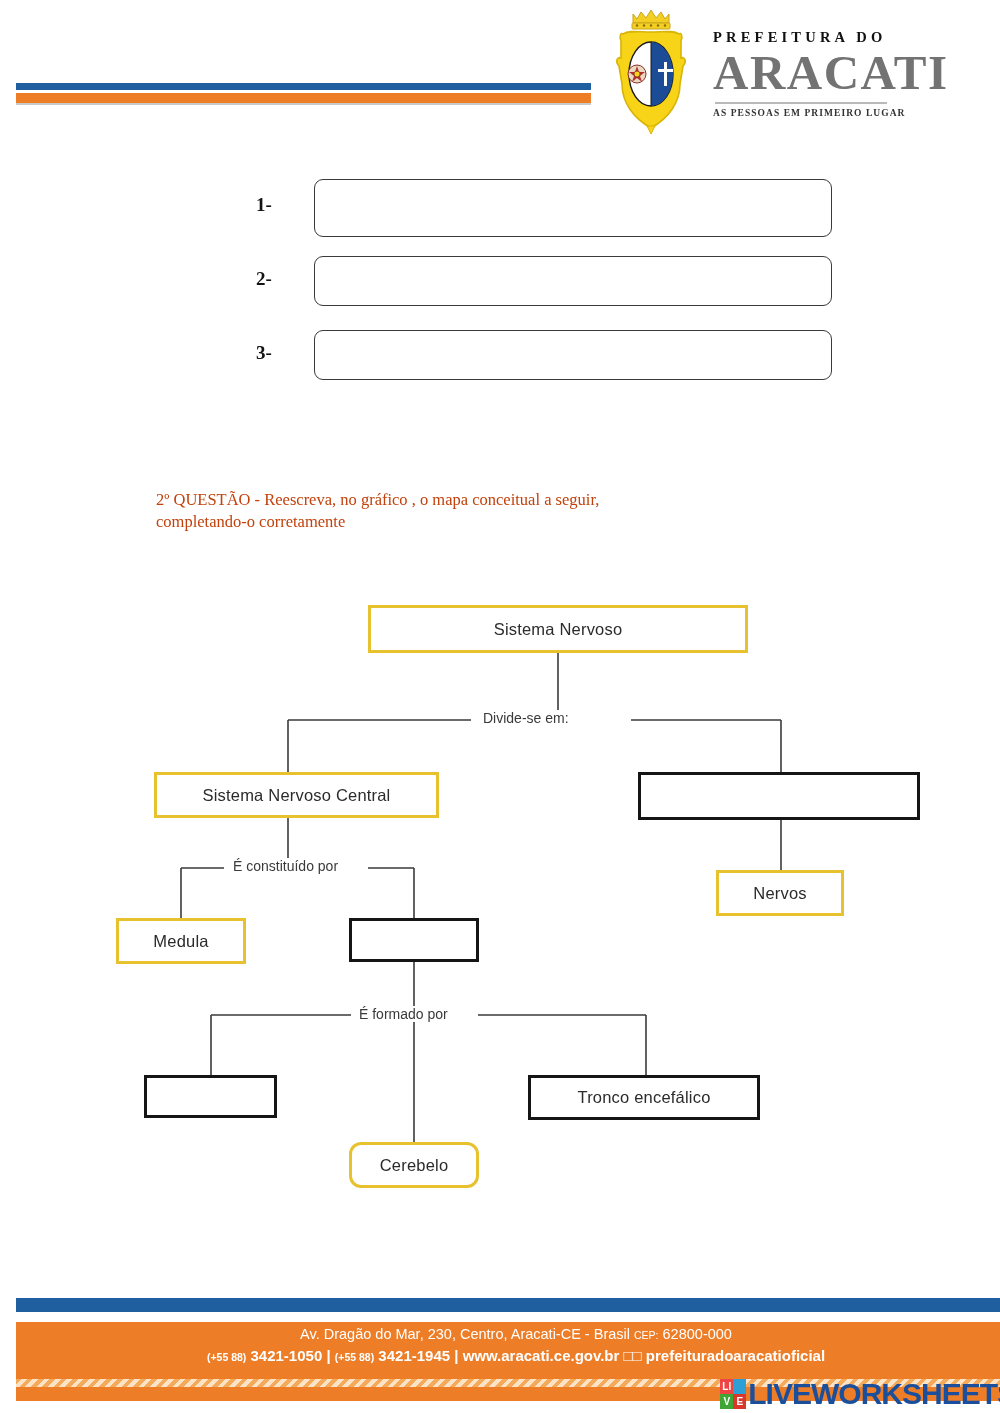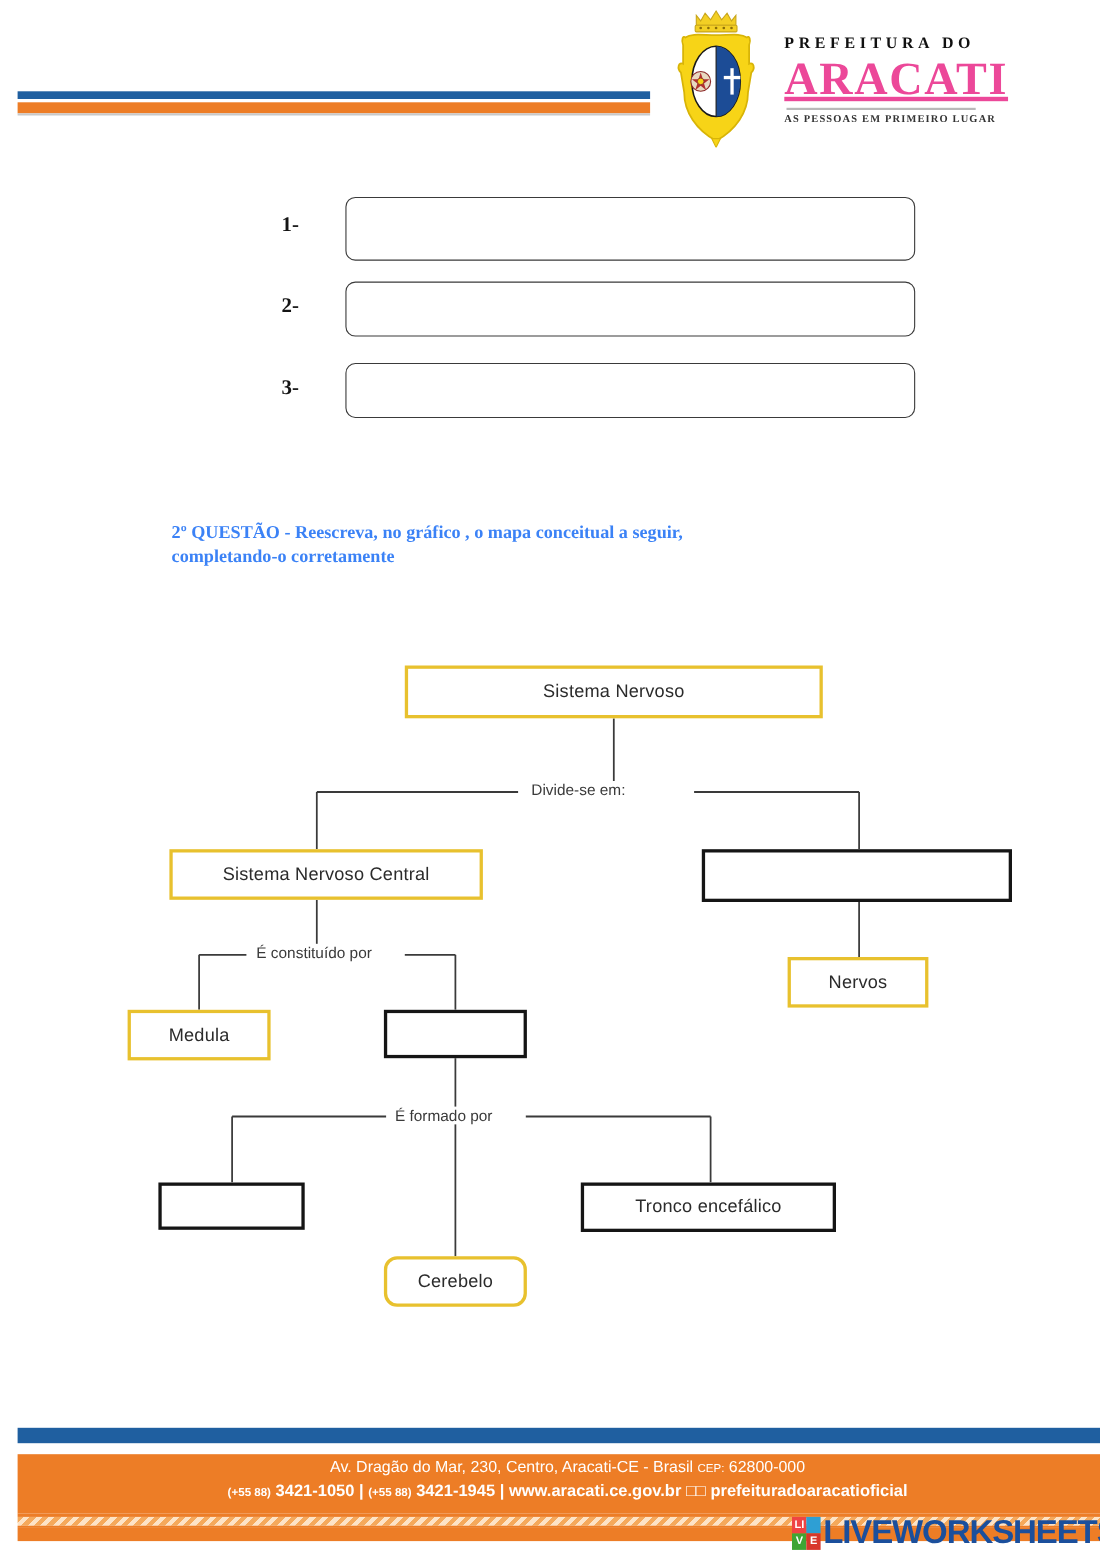--- a/index.html
+++ b/index.html
@@ -36,22 +36,22 @@
     background: #ffffff;
     display: flex; align-items: center;
   }
   .crest { position: relative; width: 90px; height: 128px; flex: 0 0 90px; margin-left: 18px; }
   .wordmark { margin-left: 14px; padding-top: 6px; }
   .wm-top {
     font-size: 14.5px; font-weight: bold; letter-spacing: 4.2px;
     color: #111; font-family: "Liberation Serif", serif;
   }
   .wm-main {
-    font-size: 42px; font-weight: bold; letter-spacing: 1.5px; line-height: 1.0;
-    color: #ec4899; font-family: "Liberation Serif", serif; margin-top: 2px; text-decoration: underline;
+    font-size: 49px; font-weight: bold; letter-spacing: 1.5px; line-height: 1.0;
+    color: #737373; font-family: "Liberation Serif", serif; margin-top: 2px;
   }
   .wm-rule { width: 172px; height: 2px; background: #b9b9b9; margin: 5px 0 4px 2px; }
   .wm-sub {
     font-size: 9.5px; font-weight: bold; letter-spacing: 1.05px; color: #333;
     font-family: "Liberation Serif", serif;
   }
 
   
   .answers { position: absolute; left: 0; top: 172px; width: 1000px; }
   .answer-row { position: relative; height: 64px; margin-bottom: 10px; }
@@ -62,23 +62,23 @@
   }
   .answer-box {
     position: absolute; left: 298px; top: 7px; width: 518px; height: 58px;
     border: 1.6px solid #3a3a3a; border-radius: 9px; background: #fff;
   }
   .answer-row.r2 .answer-box { height: 50px; top: 10px; }
   .answer-row.r3 .answer-box { height: 50px; top: 10px; }
 
   
   .question {
-    position: absolute; left: 140px; top: 473px; width: 700px;
+    position: absolute; left: 140px; top: 489px; width: 700px;
     font-family: "Liberation Serif", serif;
-    font-size: 16.5px; font-weight: bold; color: #3b82f6; line-height: 1.35;
+    font-size: 16.5px; font-weight: normal; color: #c2410c; line-height: 1.35;
   }
 
   
   .map { position: absolute; left: 0; top: 560px; width: 1000px; height: 640px; }
   .map svg { position: absolute; left: 0; top: 0; }
   .node {
     position: absolute; background: #ffffff;
     display: flex; align-items: center; justify-content: center;
     font-family: "Liberation Sans", sans-serif;
     font-size: 16.5px; color: #2b2b2b; letter-spacing: .2px;

